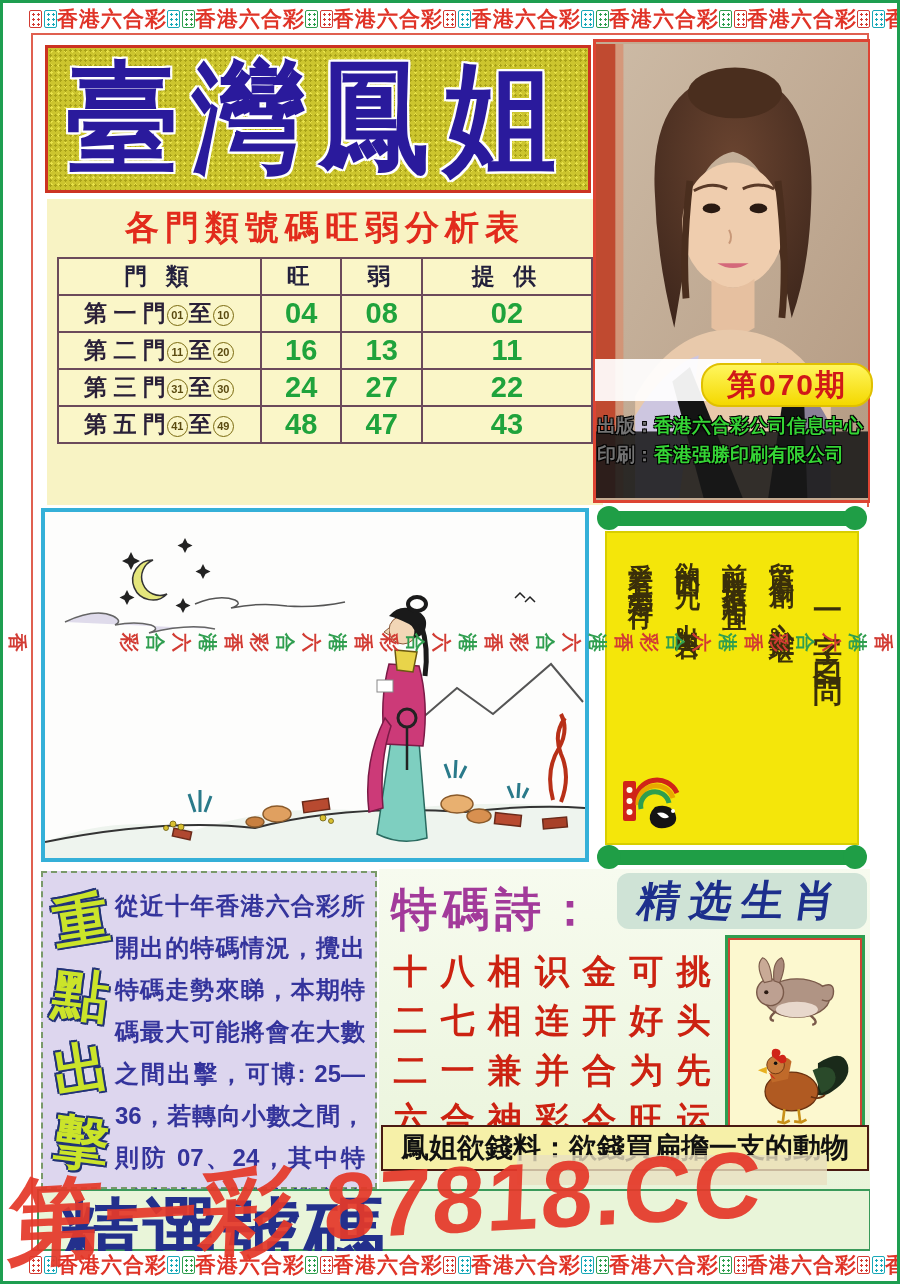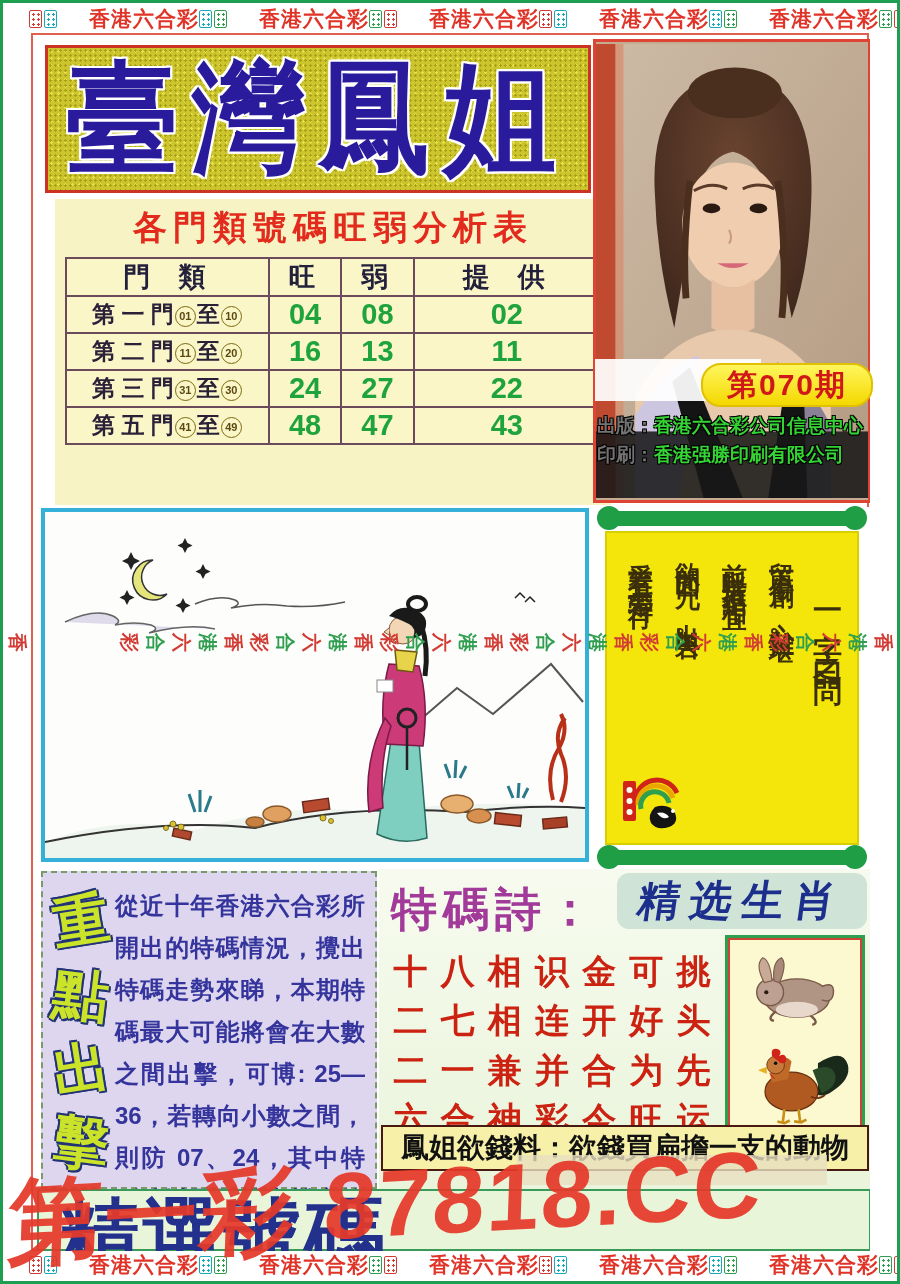--- a/index.html
+++ b/index.html
@@ -4,21 +4,21 @@
 <style>
   html,body{margin:0;padding:0;background:#888;}
   .page{position:relative;width:900px;height:1284px;background:#ffffff;overflow:hidden;
         font-family:"Liberation Sans",sans-serif;border:3px solid #1e9e50;box-sizing:border-box;}
 
   
   .strip-h{position:absolute;left:26px;right:26px;height:28px;display:flex;align-items:center;
            justify-content:space-between;background:#fff;z-index:5;}
   #strip-top{top:2px;}
   #strip-bottom{bottom:2px;}
-  .strip-text{color:#e03428;font-weight:bold;font-size:21px;letter-spacing:1px;white-space:nowrap;margin-left:32px;}
+  .strip-text{color:#e03428;font-weight:bold;font-size:21px;letter-spacing:1px;white-space:nowrap;}
   .tilepair{display:flex;gap:2px;}
   .tile{width:11px;height:16px;border-radius:2px;border:1px solid;
         background-image:radial-gradient(currentColor 1.2px,transparent 1.4px);
         background-size:5px 5px;background-position:1px 1px;}
   .strip-v{position:absolute;top:30px;bottom:30px;width:26px;display:flex;flex-direction:column;
            align-items:center;justify-content:space-between;writing-mode:vertical-rl;
            text-orientation:sideways;background:#fff;z-index:5;}
   #strip-left{left:1px;}
   #strip-right{right:1px;}
   .vchar{font-weight:bold;font-size:19px;line-height:26px;}
@@ -33,28 +33,28 @@
   
   .title-box{position:absolute;left:12px;top:10px;width:546px;height:148px;border:3px solid #cc3322;
      background-color:#ccc52e;
      background-image:radial-gradient(#a8a118 1px,transparent 1.3px),radial-gradient(#e8e24a 1px,transparent 1.3px);
      background-size:5px 5px,7px 7px;display:flex;align-items:center;justify-content:center;box-sizing:border-box;}
   .title-text{font-family:"DejaVu Sans",sans-serif;font-weight:bold;font-size:112px;color:#2a1a9c;
      letter-spacing:14px;transform:scaleY(1.08);white-space:nowrap;
      text-shadow:2px 0 0 #fff,-2px 0 0 #fff,0 2px 0 #fff,0 -2px 0 #fff,2px 2px 0 #fff,-2px -2px 0 #fff,2px -2px 0 #fff,-2px 2px 0 #fff;}
 
   
-  .analysis{position:absolute;left:22px;top:164px;width:556px;height:306px;background:#f8f3c4;}
+  .analysis{position:absolute;left:14px;top:164px;width:556px;height:306px;background:#f8f3c4;}
   .analysis-title{color:#e22b1c;font-weight:bold;font-size:34px;letter-spacing:6px;text-align:center;
      padding-top:6px;font-family:"Liberation Sans",sans-serif;}
   table.an{border-collapse:collapse;margin:6px auto 0 auto;width:536px;background:#faf6c8;}
   table.an th,table.an td{border:2px solid #6b4a5b;text-align:center;padding:0;height:35px;}
   table.an{border:2px solid #8a3a3a;}
   th.gate,td.gate{width:38%;}
-  table.an th{color:#23203c;font-size:27px;font-weight:bold;letter-spacing:6px;font-family:Liberation Mono, monospace;}
+  table.an th{color:#23203c;font-size:23px;font-weight:bold;letter-spacing:6px;}
   td.gate{color:#2a2038;font-weight:bold;font-size:23px;white-space:nowrap;margin-left:21px;}
   td.val{color:#1fa33c;font-weight:bold;font-size:29px;font-family:"Liberation Sans",sans-serif;}
   .circ{display:inline-block;width:19px;height:19px;border:1.5px solid #7a6a10;border-radius:50%;
      font-size:11px;line-height:19px;text-align:center;color:#5a4a10;font-weight:bold;vertical-align:2px;margin:0 1px;}
   .footnote-dots{position:absolute;left:8px;top:398px;color:#222;font-size:16px;letter-spacing:3px;}
 
   
   .painting{position:absolute;left:8px;top:473px;width:548px;height:354px;border:4px solid #35b0d8;
      background:#fff;box-sizing:border-box;}
   .painting svg{display:block;width:100%;height:100%;}

